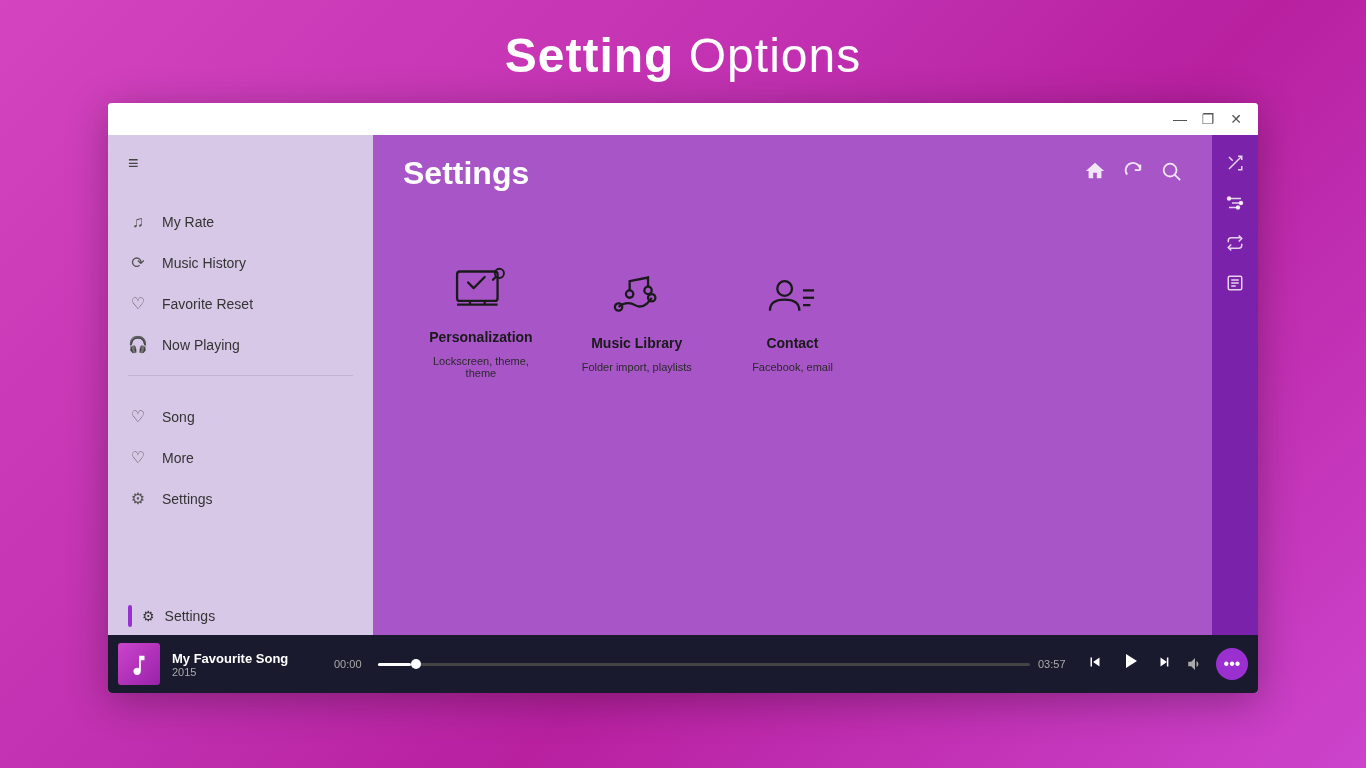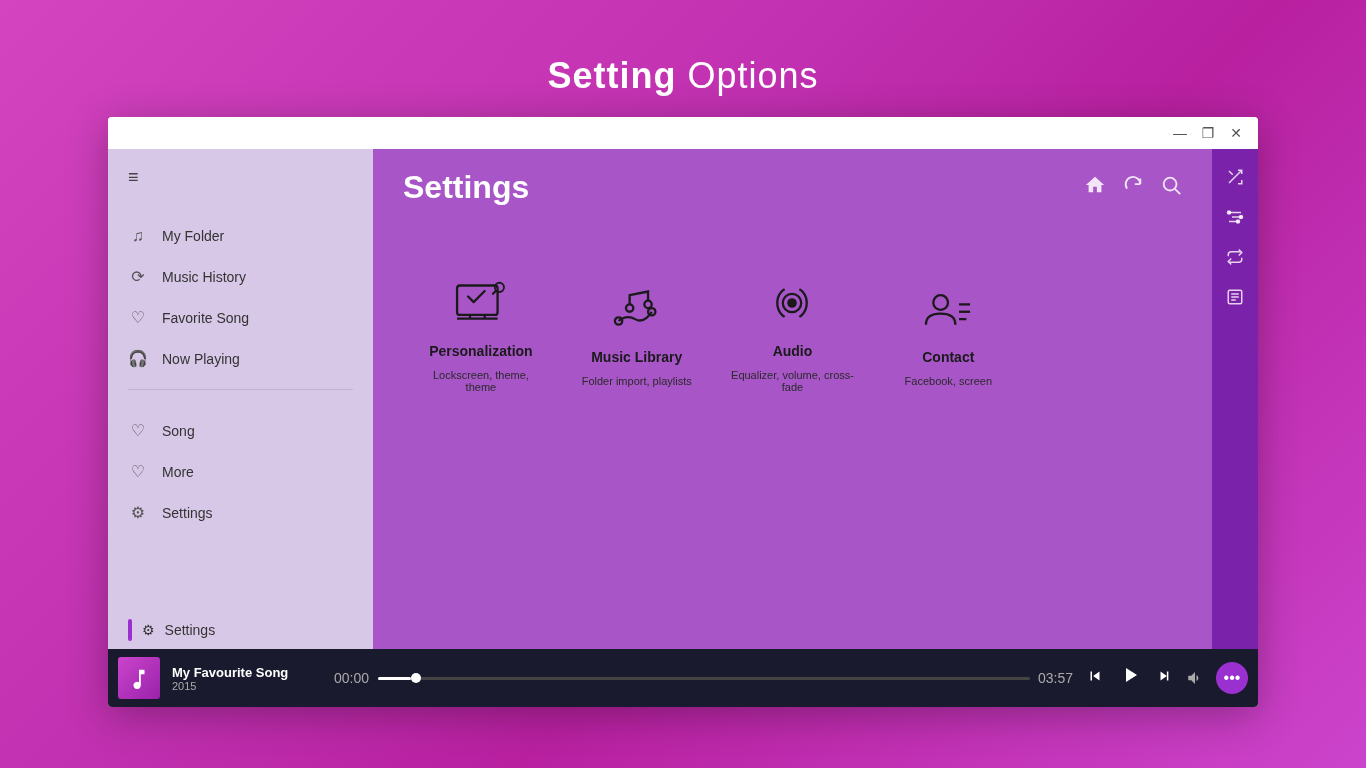--- a/index.html
+++ b/index.html
@@ -16,24 +16,23 @@
     }
 
     
     .page-title-area {
       width: 100%;
       text-align: center;
       padding: 28px 0 20px;
       color: white;
     }
     .page-title-area h1 {
-      font-size: 36px;
+      font-size: 48px;
       font-weight: 300;
       letter-spacing: 1px;
-      margin-top: 27px;
     }
     .page-title-area h1 span.bold {
       font-weight: 700;
     }
 
     
     .app-window {
       width: 1150px;
       height: 590px;
       background: white;
@@ -270,21 +269,21 @@
       font-size: 11px;
       color: #aaa;
     }
     .player-progress-area {
       flex: 1;
       display: flex;
       align-items: center;
       gap: 8px;
     }
     .player-time {
-      font-size: 14px;
+      font-size: 11px;
       color: #aaa;
       min-width: 36px;
     }
     .player-progress-bar {
       flex: 1;
       height: 3px;
       background: #444;
       border-radius: 2px;
       position: relative;
     }
@@ -355,29 +354,29 @@
     <div class="sidebar">
       <div class="sidebar-hamburger">
         <span>≡</span>
       </div>
 
       <div class="sidebar-nav">
 
         <div id="sidebar-nav-items">
             <div class="sidebar-item">
               <span class="si-icon">♫</span>
-              <span>My Folder</span>
+              <span>My Rate</span>
             </div>
             <div class="sidebar-item">
               <span class="si-icon">⟳</span>
               <span>Music History</span>
             </div>
             <div class="sidebar-item">
               <span class="si-icon">♡</span>
-              <span>Favorite Song</span>
+              <span>Favorite Reset</span>
             </div>
             <div class="sidebar-item">
               <span class="si-icon">🎧</span>
               <span>Now Playing</span>
             </div>
           </div>
 
         <div class="sidebar-divider"></div>
         <div class="sidebar-bottom">
           <div id="sidebar-bottom-items">
@@ -449,38 +448,28 @@
                 <circle cx="46" cy="28" r="4"></circle>
                 <path d="M22 20 L22 10 L42 6 L42 16"></path>
                 <circle cx="22" cy="24" r="4"></circle>
                 <circle cx="42" cy="20" r="4"></circle>
               </svg></div>
     <div class="card-title">Music Library</div>
     <div class="card-subtitle">Folder import, playlists</div>
   </div>
           <div class="settings-card">
     <div class="card-icon"><svg viewBox="0 0 60 50" fill="none" stroke="#1a1a1a" stroke-width="2.5" xmlns="http://www.w3.org/2000/svg">
-                <path d="M22 10 C22 10 14 14 14 25 C14 36 22 40 22 40"></path>
-                <path d="M38 10 C38 10 46 14 46 25 C46 36 38 40 38 40"></path>
-                <circle cx="30" cy="25" r="10"></circle>
-                <circle cx="30" cy="25" r="4" fill="#1a1a1a"></circle>
-              </svg></div>
-    <div class="card-title">Audio</div>
-    <div class="card-subtitle">Equalizer, volume, cross-fade</div>
-  </div>
-          <div class="settings-card">
-    <div class="card-icon"><svg viewBox="0 0 60 50" fill="none" stroke="#1a1a1a" stroke-width="2.5" xmlns="http://www.w3.org/2000/svg">
                 <circle cx="22" cy="18" r="8"></circle>
                 <path d="M6 42 C6 34 12 30 22 30 C32 30 38 34 38 42"></path>
                 <line x1="42" y1="20" x2="54" y2="20"></line>
                 <line x1="42" y1="28" x2="54" y2="28"></line>
                 <line x1="42" y1="36" x2="50" y2="36"></line>
               </svg></div>
     <div class="card-title">Contact</div>
-    <div class="card-subtitle">Facebook, screen</div>
+    <div class="card-subtitle">Facebook, email</div>
   </div>
         </div>
     </div>
 
     <div class="right-sidebar">
       <div class="right-sidebar-btn">
         <svg width="18" height="18" viewBox="0 0 24 24" fill="none" stroke="currentColor" stroke-width="2">
             <path d="M16 3h5v5M4 20L21 3M16 21h5v-5M4 4l5 5"></path>
           </svg>
       </div>

